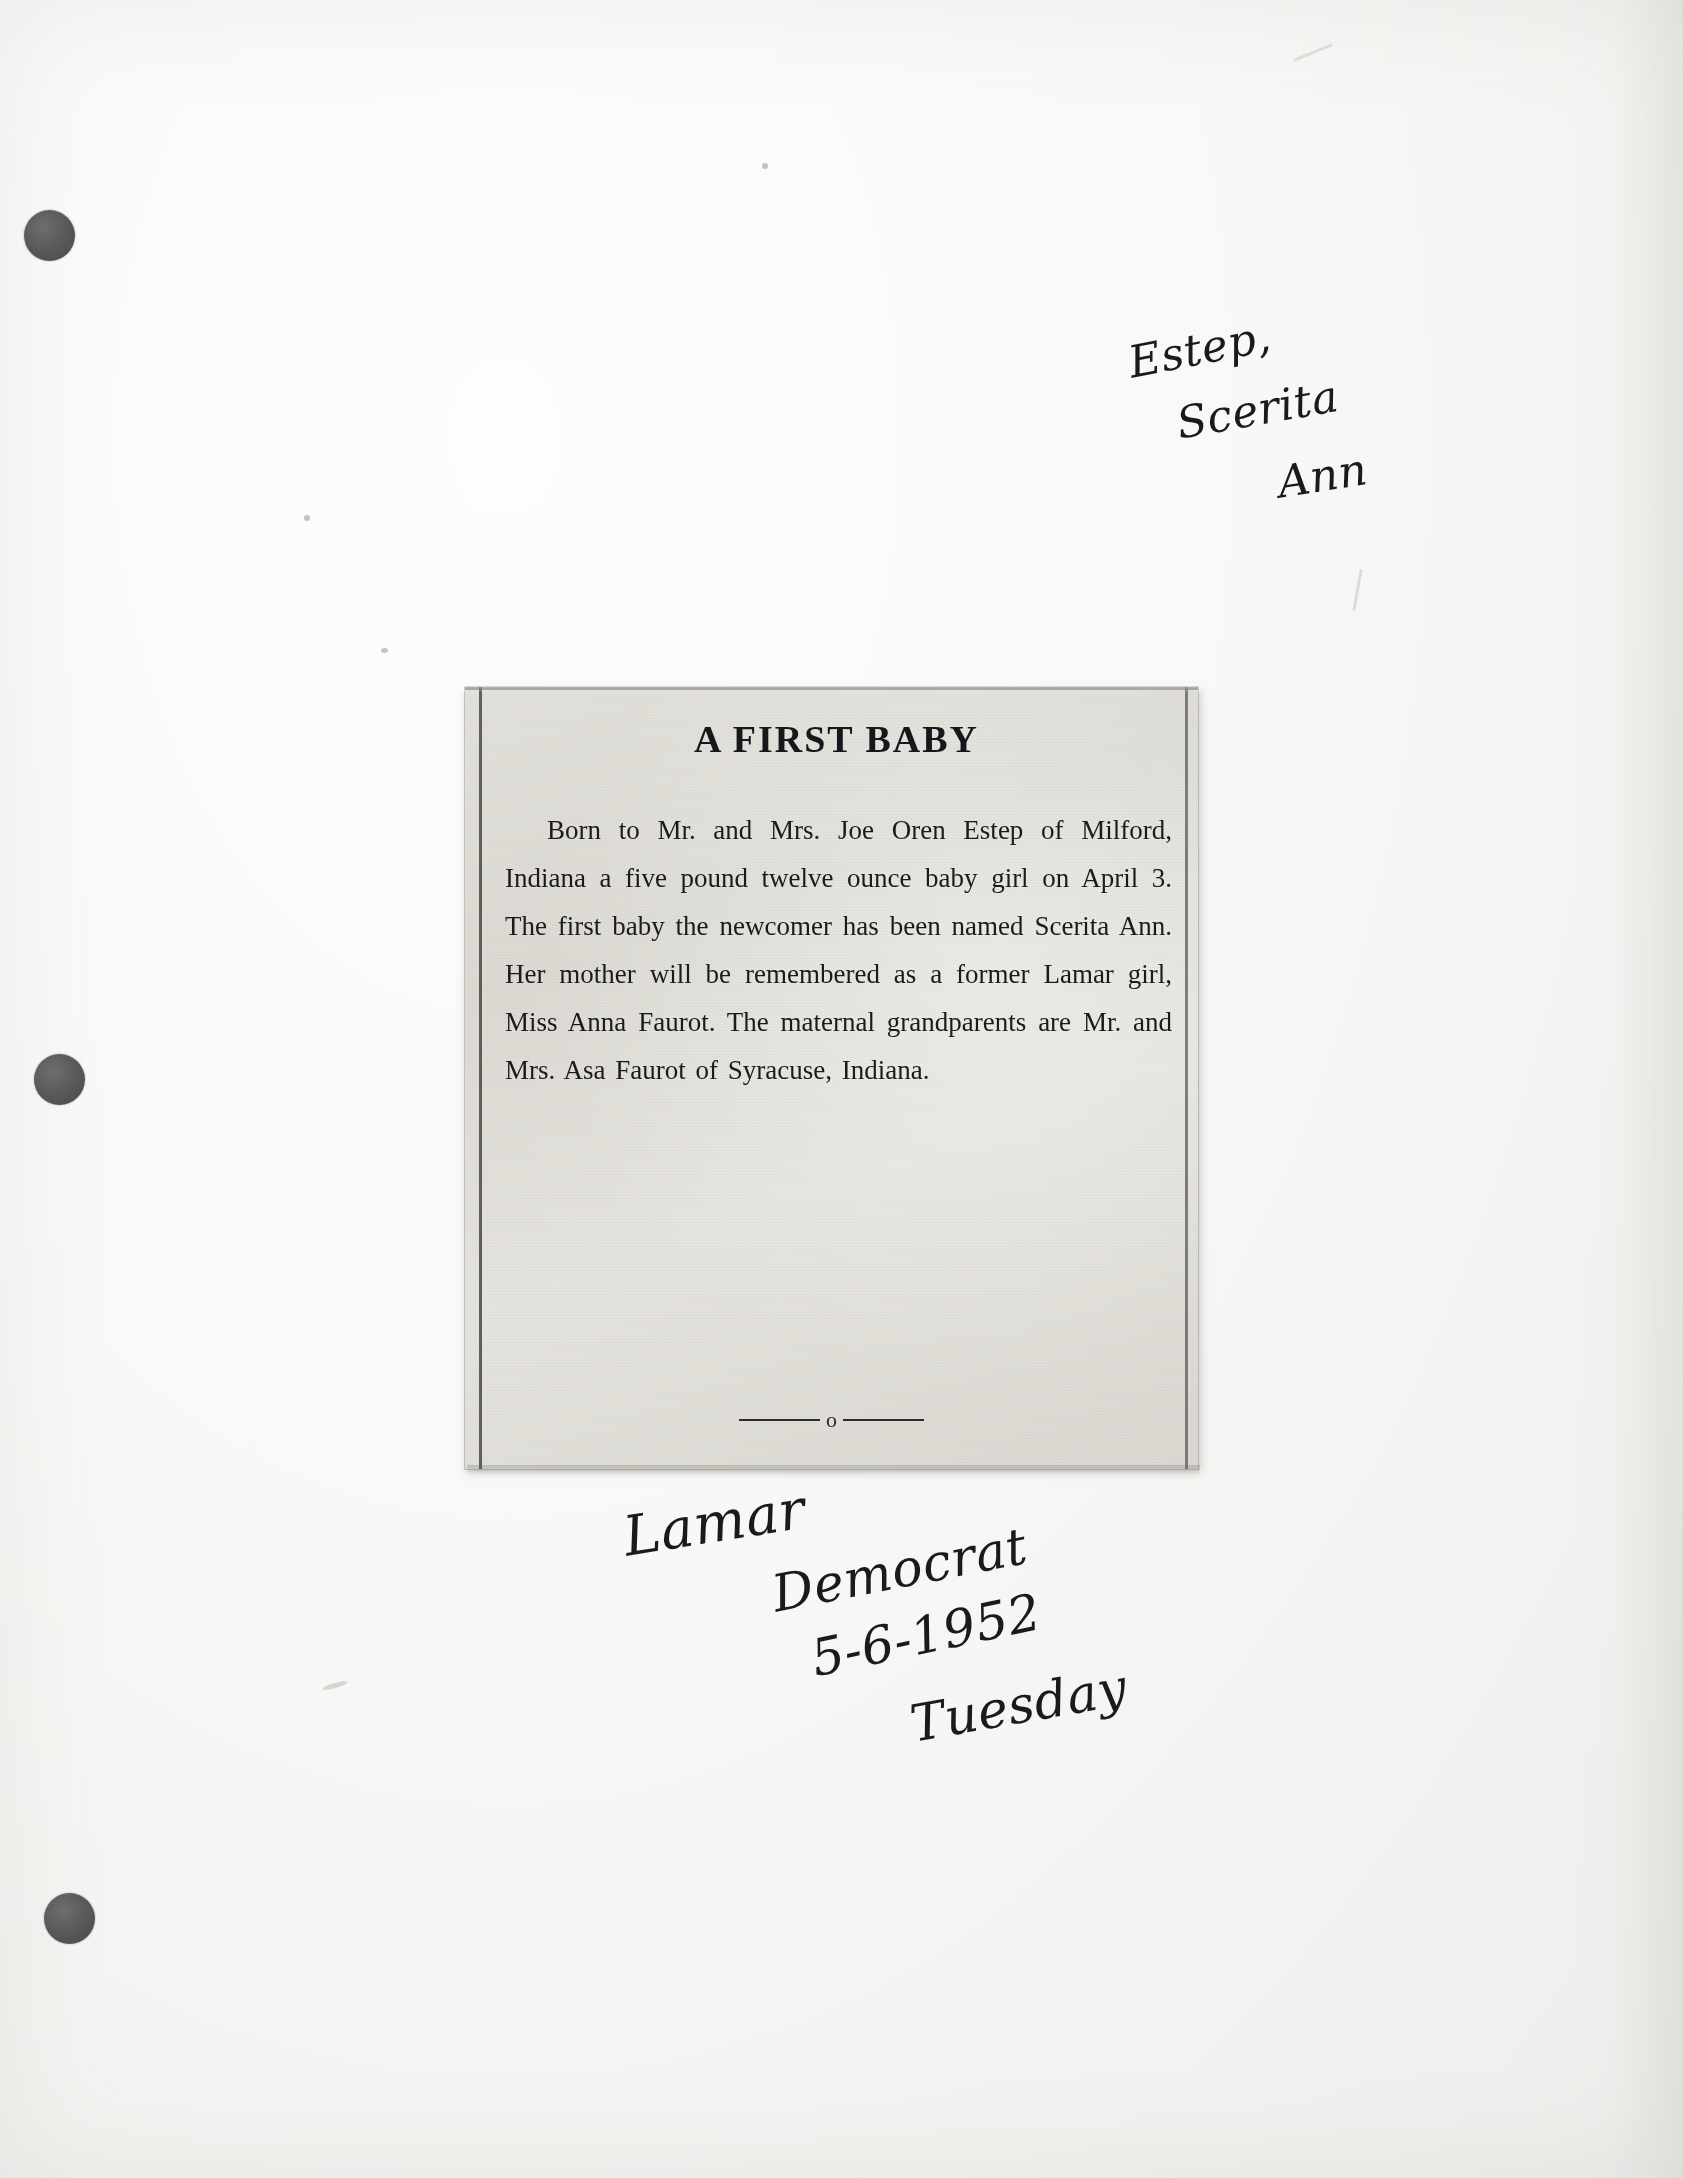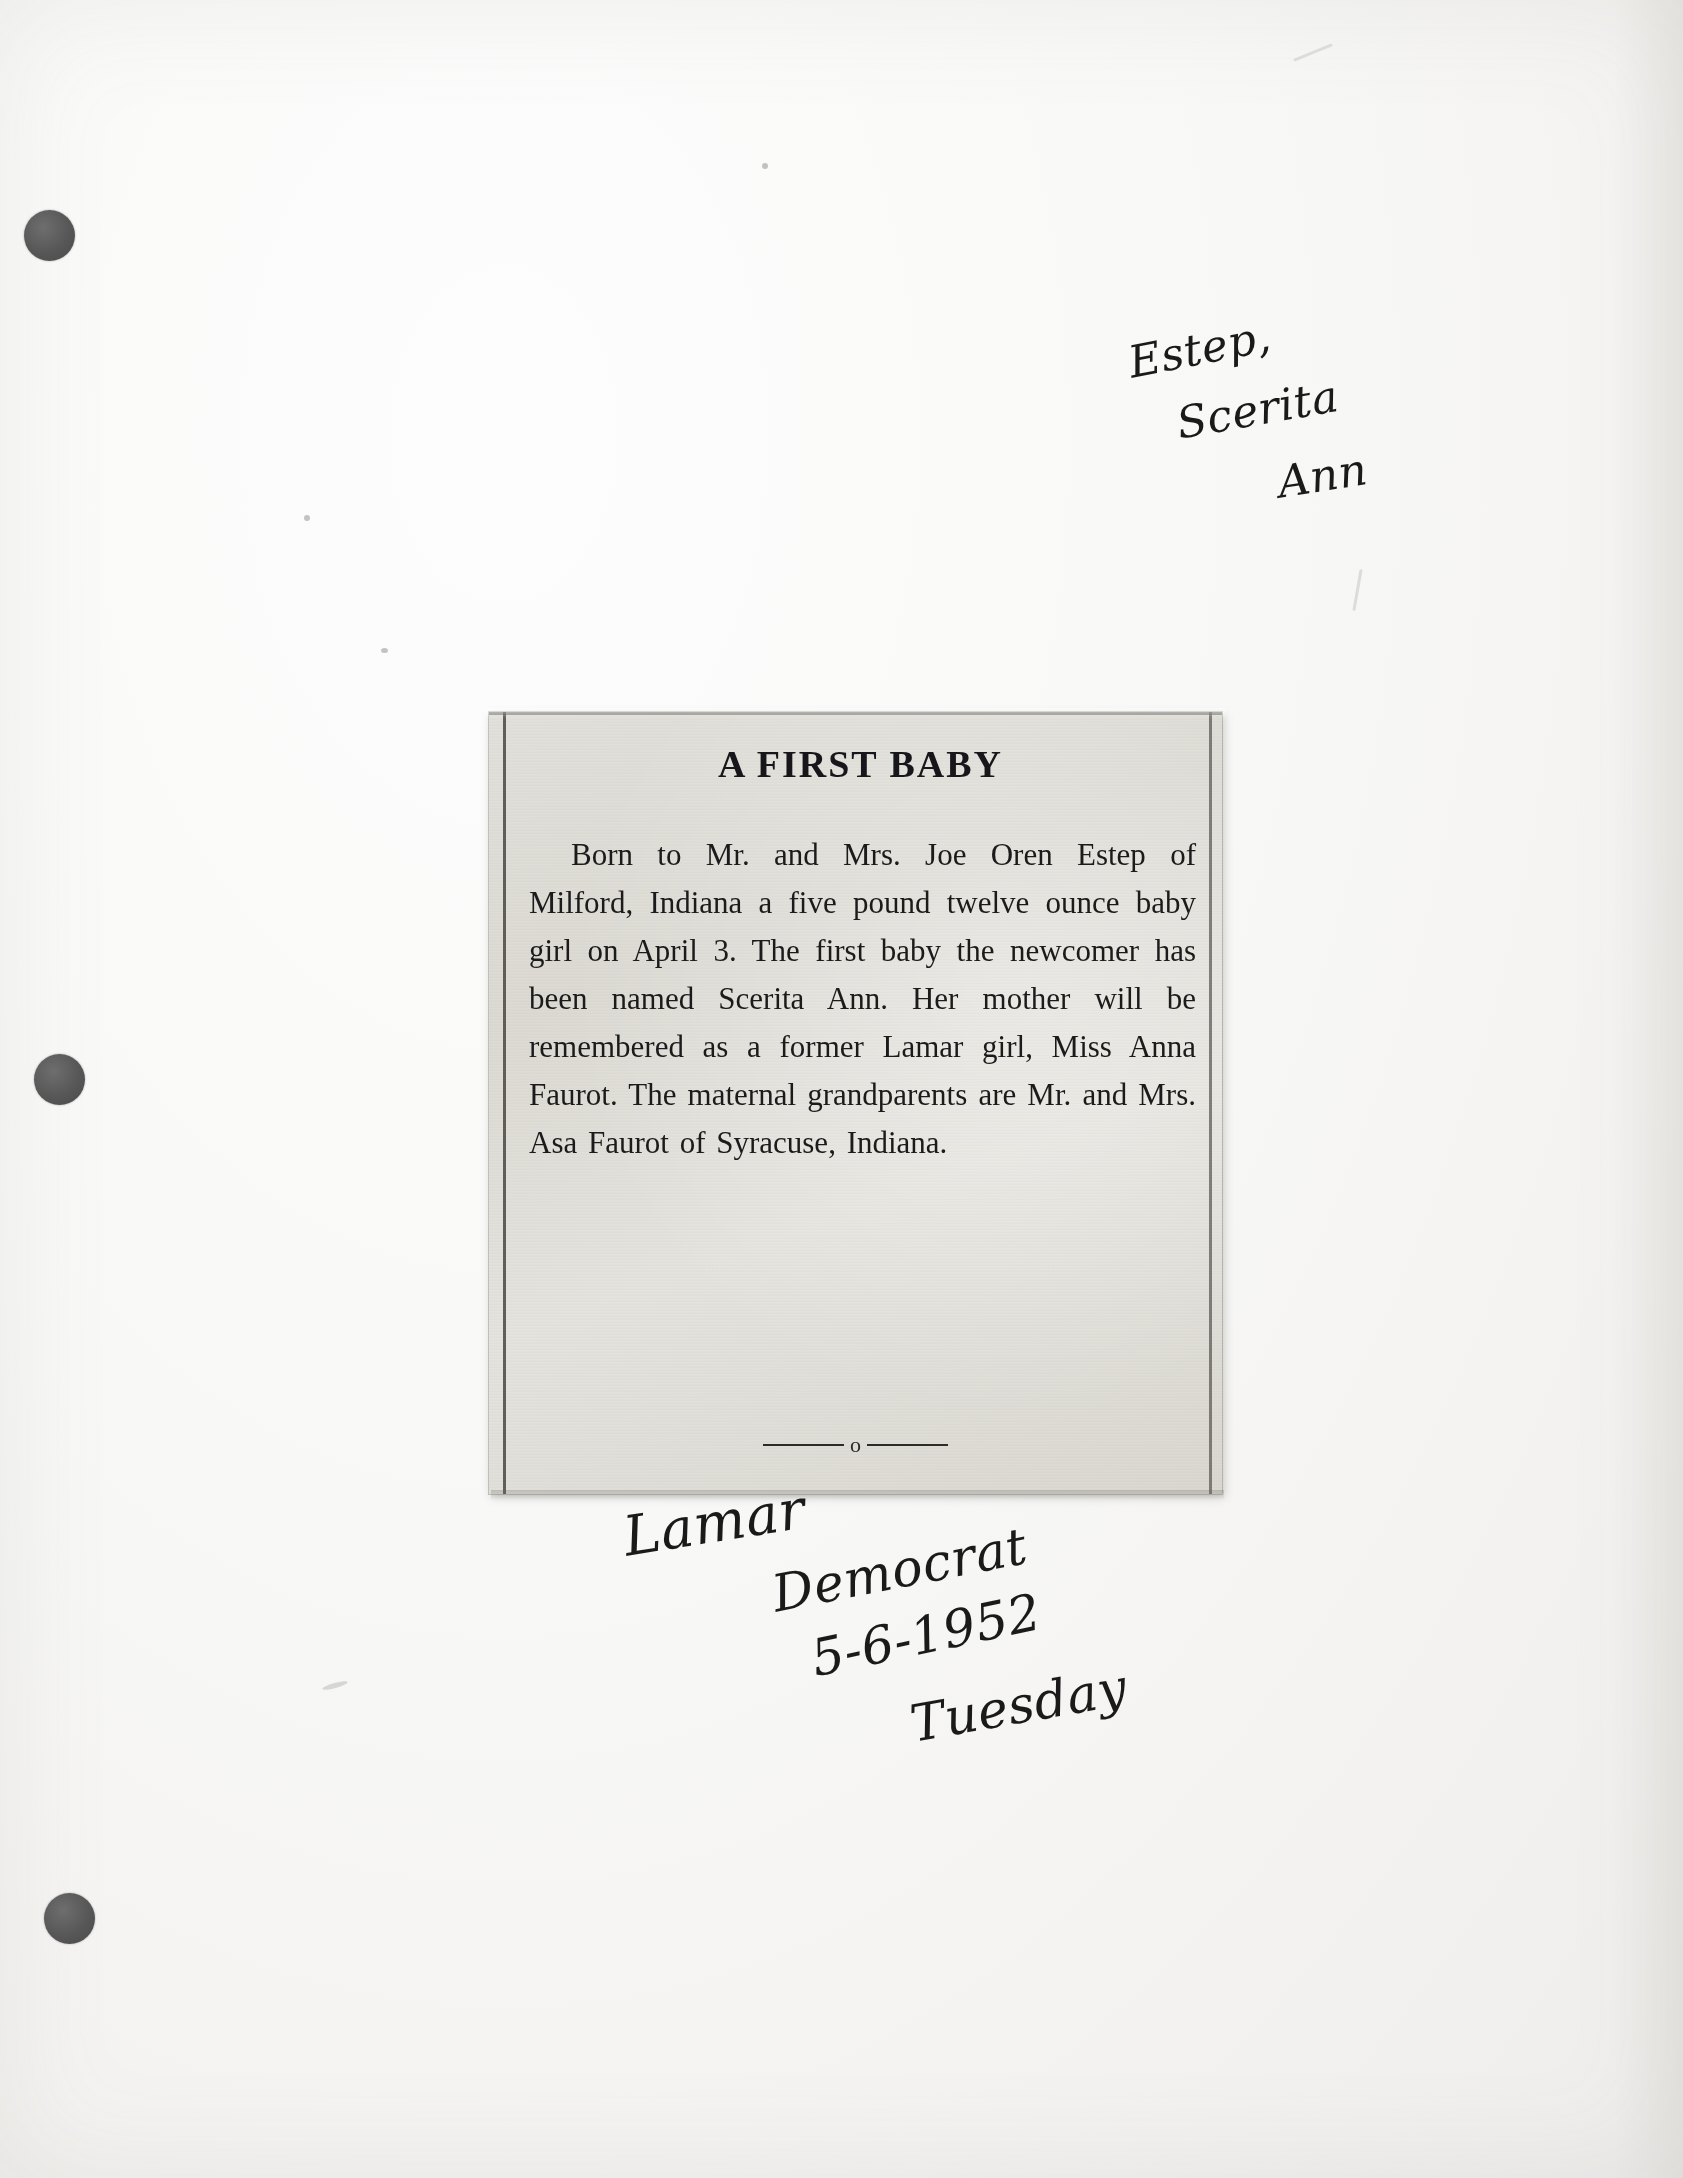--- a/index.html
+++ b/index.html
@@ -130,27 +130,26 @@
   .pm2 { left: 304px; top: 515px; width: 6px; height: 6px; }
   .pm3 { left: 381px; top: 648px; width: 7px; height: 5px; }
   .pm4 { left: 322px; top: 1683px; width: 26px; height: 5px; transform: rotate(-16deg); opacity: .6; }
   .pm5 { left: 1356px; top: 569px; width: 3px; height: 42px; border-radius: 2px; transform: rotate(10deg); opacity:.5;}
   .pm6 { left: 1292px; top: 51px; width: 42px; height: 3px; border-radius: 2px; transform: rotate(-22deg); opacity:.45;}
 
   
   .clipping {
     position: absolute;
     left: 465px;
-    top: 712px;
+    top: 687px;
     width: 733px;
     height: 782px;
     background:
       linear-gradient(160deg, #e2e0da 0%, #dbd9d2 30%, #e5e3dd 60%, #d9d7d0 100%);
     box-shadow: 0 0 0 1px rgba(140,138,132,0.45), 2px 3px 9px rgba(90,88,82,0.30);
-    margin-left: 24px;
   }
   .clip-grain {
     position: absolute; inset: 0;
     background:
       repeating-linear-gradient(0deg, rgba(0,0,0,0.015) 0px, rgba(0,0,0,0.015) 1px, rgba(255,255,255,0.02) 2px, rgba(255,255,255,0.02) 3px),
       radial-gradient(ellipse at 70% 35%, rgba(255,255,255,0.35) 0%, rgba(255,255,255,0) 60%);
     pointer-events: none;
   }
   .clip-left-rule {
     position: absolute;
@@ -186,21 +185,21 @@
     letter-spacing: 2px;
     color: #17161a;
   }
 
   .clip-body {
     position: absolute;
     left: 40px;
     right: 26px;
     top: 119px;
     font-family: "Liberation Serif", serif;
-    font-size: 31px;
+    font-size: 27px;
     line-height: 48px;
     color: #1c1b1c;
     text-align: justify;
     text-indent: 42px;
     word-spacing: 3px;
   }
 
   .clip-dingbat {
     position: absolute;
     left: 0; right: 0;

